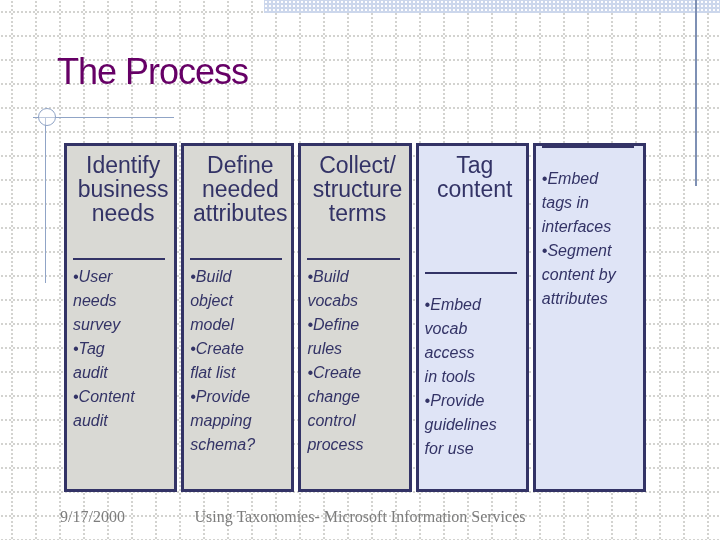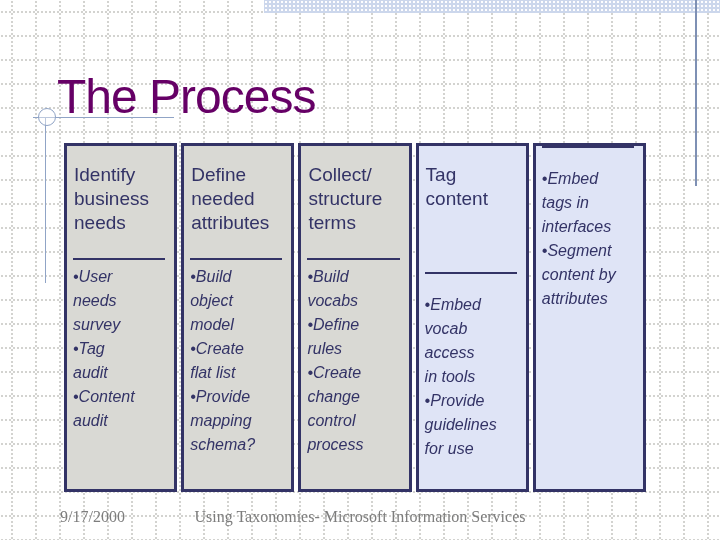--- a/index.html
+++ b/index.html
@@ -8,30 +8,30 @@
     font-family:"Liberation Sans",sans-serif;
     background-image:
       radial-gradient(circle, #d3d3d0 0.8px, transparent 1.3px),
       radial-gradient(circle, #d3d3d0 0.8px, transparent 1.3px);
     background-size: 4px 24px, 24px 4px;
     background-position: 0 0, 0 0;
   }
   .top-band{position:absolute;top:0;left:264px;right:0;height:13px;background:#ccd7ec;
     background-image:radial-gradient(circle,#ffffff 0.7px,transparent 1.1px);background-size:4px 4px;}
   .right-line{position:absolute;top:0;left:695px;width:2px;height:186px;background:#7e90b4;}
-  .title{position:absolute;left:57px;top:54px;font-size:48px;letter-spacing:-1px;color:#660066;line-height:1.0;margin-top:19px;}
+  .title{position:absolute;left:57px;top:54px;font-size:36px;letter-spacing:-1px;color:#660066;line-height:1.0;}
   .orn-h{position:absolute;left:33px;top:117px;width:141px;height:1px;background:#90a4c6;}
   .orn-v{position:absolute;left:45px;top:118px;width:1px;height:165px;background:#90a4c6;}
   .orn-c{position:absolute;left:38px;top:108px;width:16px;height:16px;border:1px solid #90a4c6;border-radius:50%;background:rgba(255,255,255,0.4);}
   .ptable{position:absolute;left:64px;top:143px;width:582px;height:349px;display:flex;gap:4px;}
   .col{flex:1 1 0;border:3px solid #333366;box-sizing:border-box;display:flex;flex-direction:column;}
   .col.gray{background:#d9d9d4;}
   .col.blue{background:#dfe4f6;gap:14px;}
-  .hdr{height:112px;flex:0 0 auto;box-sizing:border-box;padding:17px 2px 0 7px;
-    font-size:19px;line-height:24px;color:#333366;}
+  .hdr{height:112px;flex:0 0 auto;box-sizing:border-box;padding:7px 2px 0 7px;
+    font-size:23px;line-height:24px;color:#333366;text-align:center;}
   .rule{flex:0 0 auto;border-top:2px solid #333366;margin:0 9px 3px 6px;}
   .bullets{flex:1 1 auto;padding:2px 1px 0 6px;font-size:16px;font-style:italic;line-height:24px;color:#333366;}
   .bullet{white-space:pre-line;}
   .footer{position:absolute;left:0;right:0;top:508px;height:24px;
     font-family:"Liberation Serif",serif;font-size:16px;color:#7d7d7d;}
   .f-date{position:absolute;left:60px;top:0;}
   .f-center{position:absolute;left:0;right:0;top:0;text-align:center;}
   .f-page{position:absolute;right:56px;top:0;margin-top:43px;}
 </style>
 </head>

